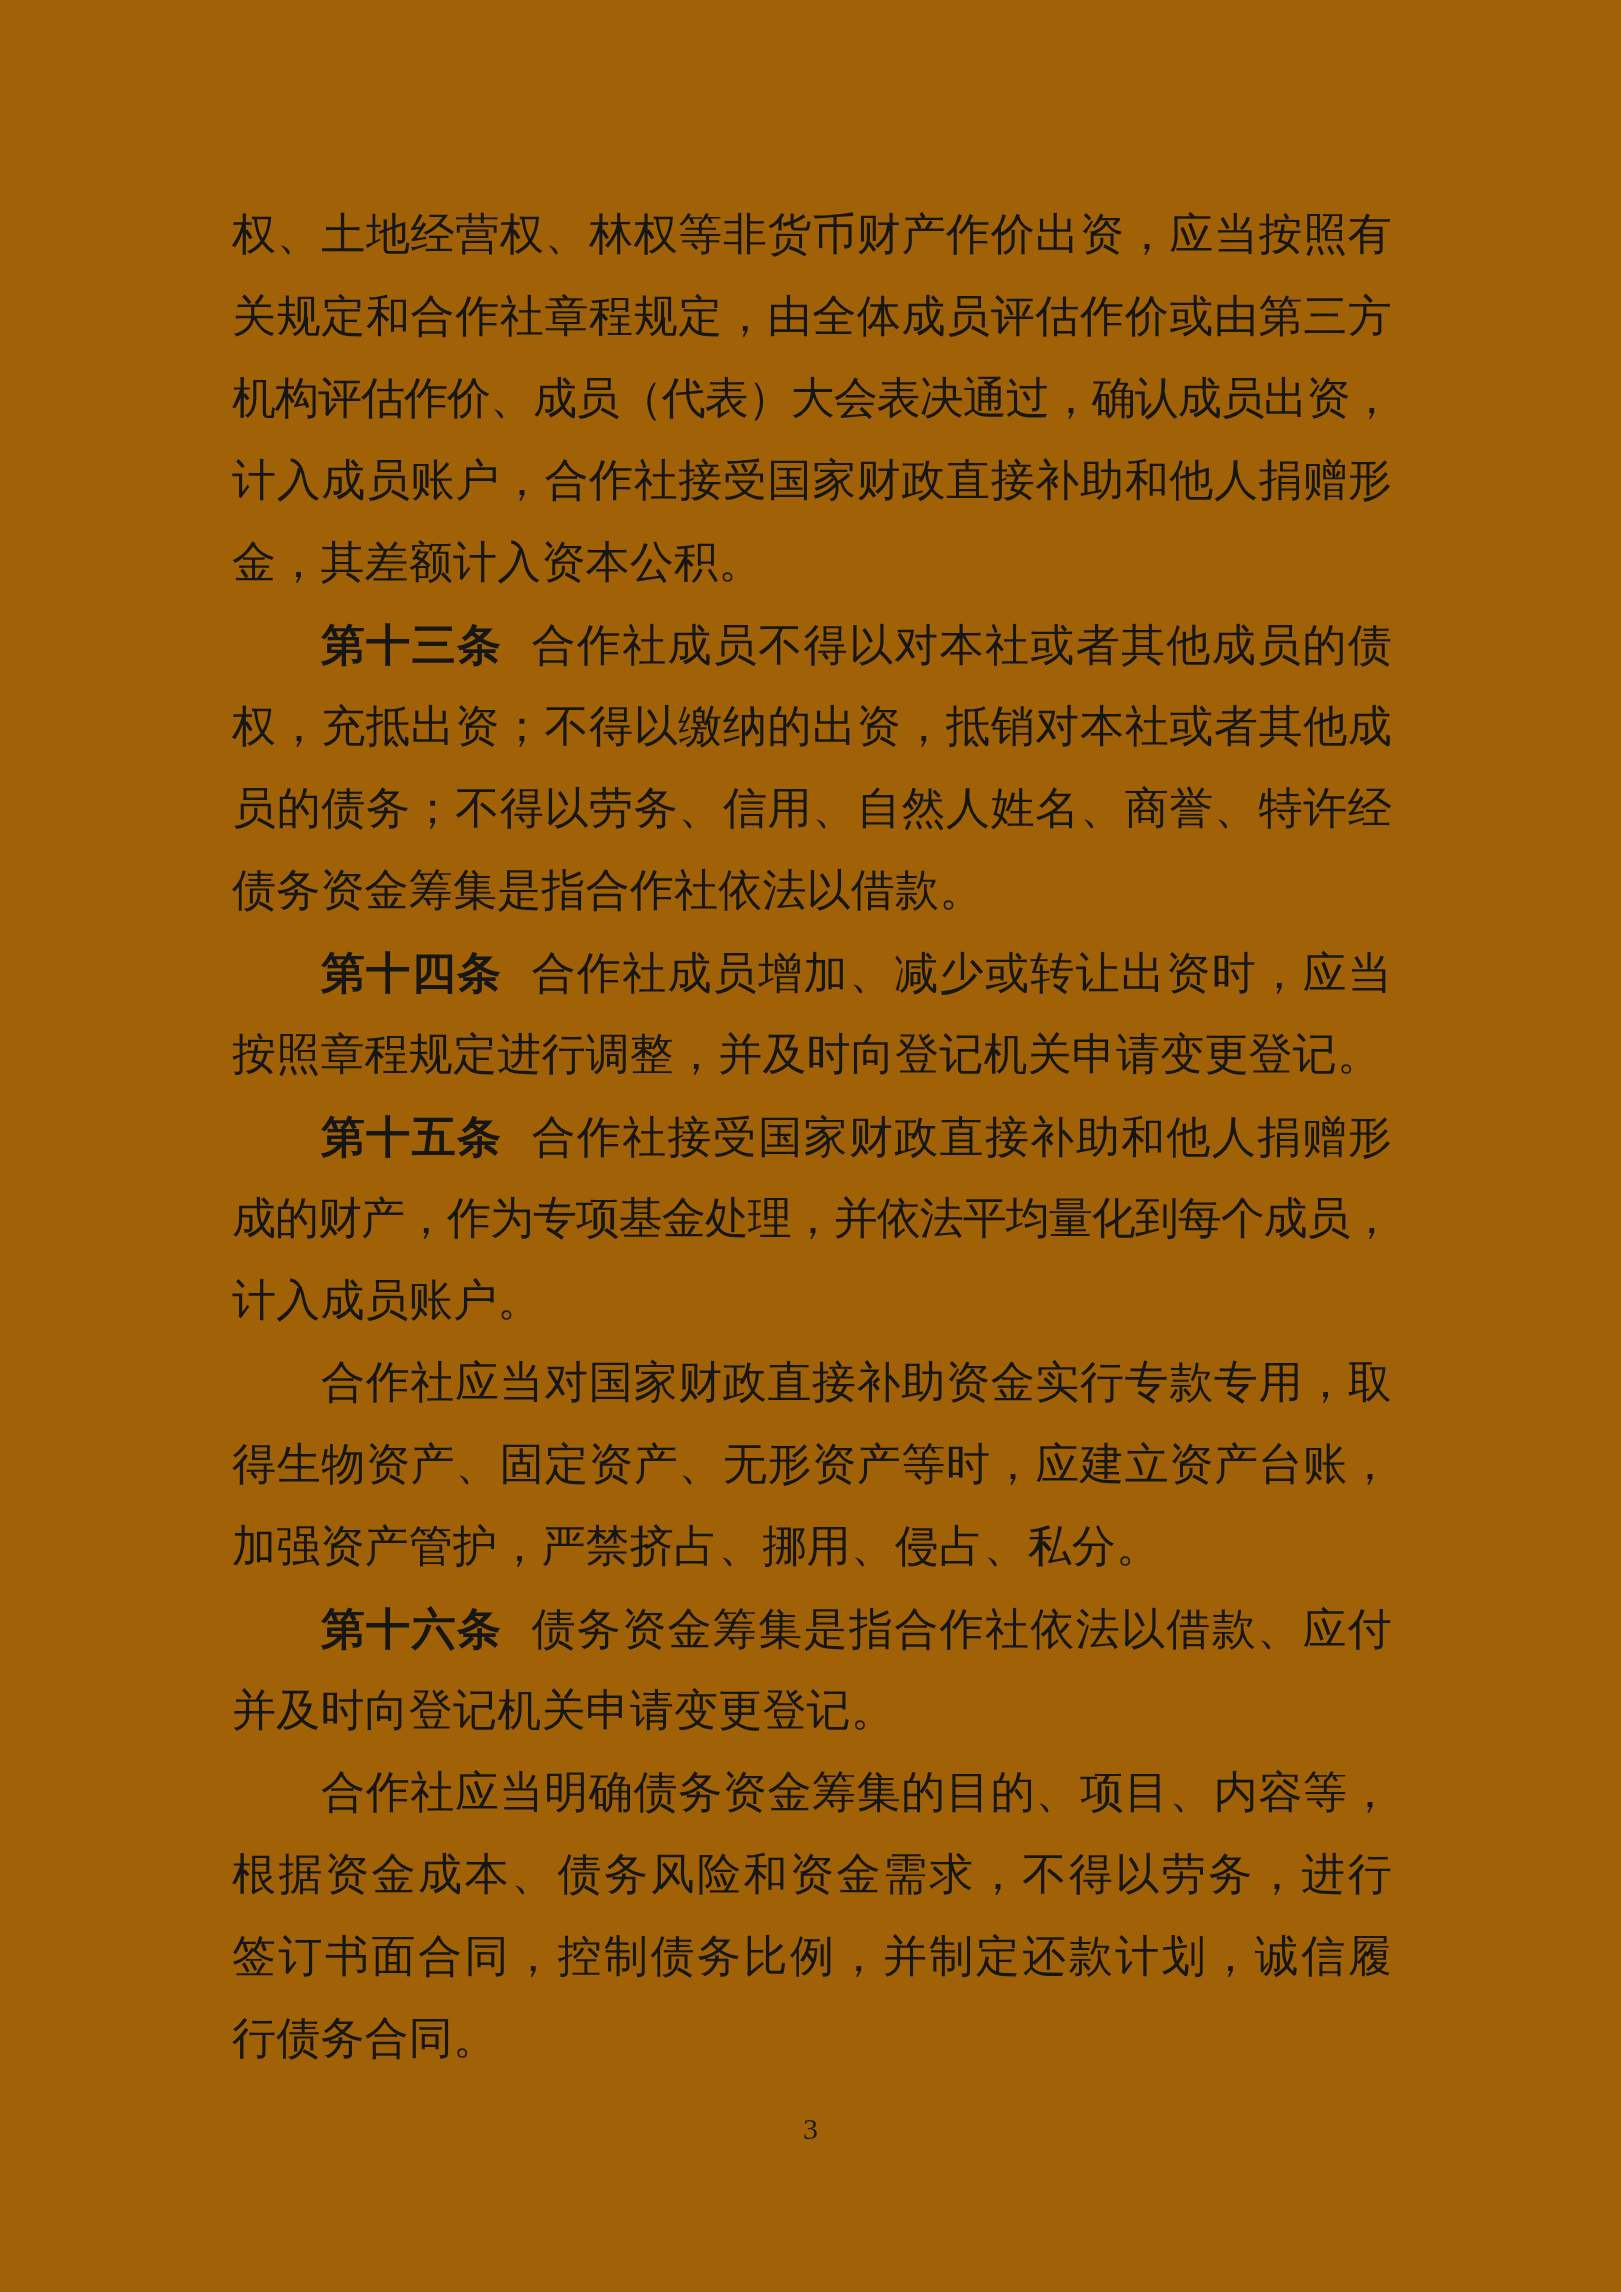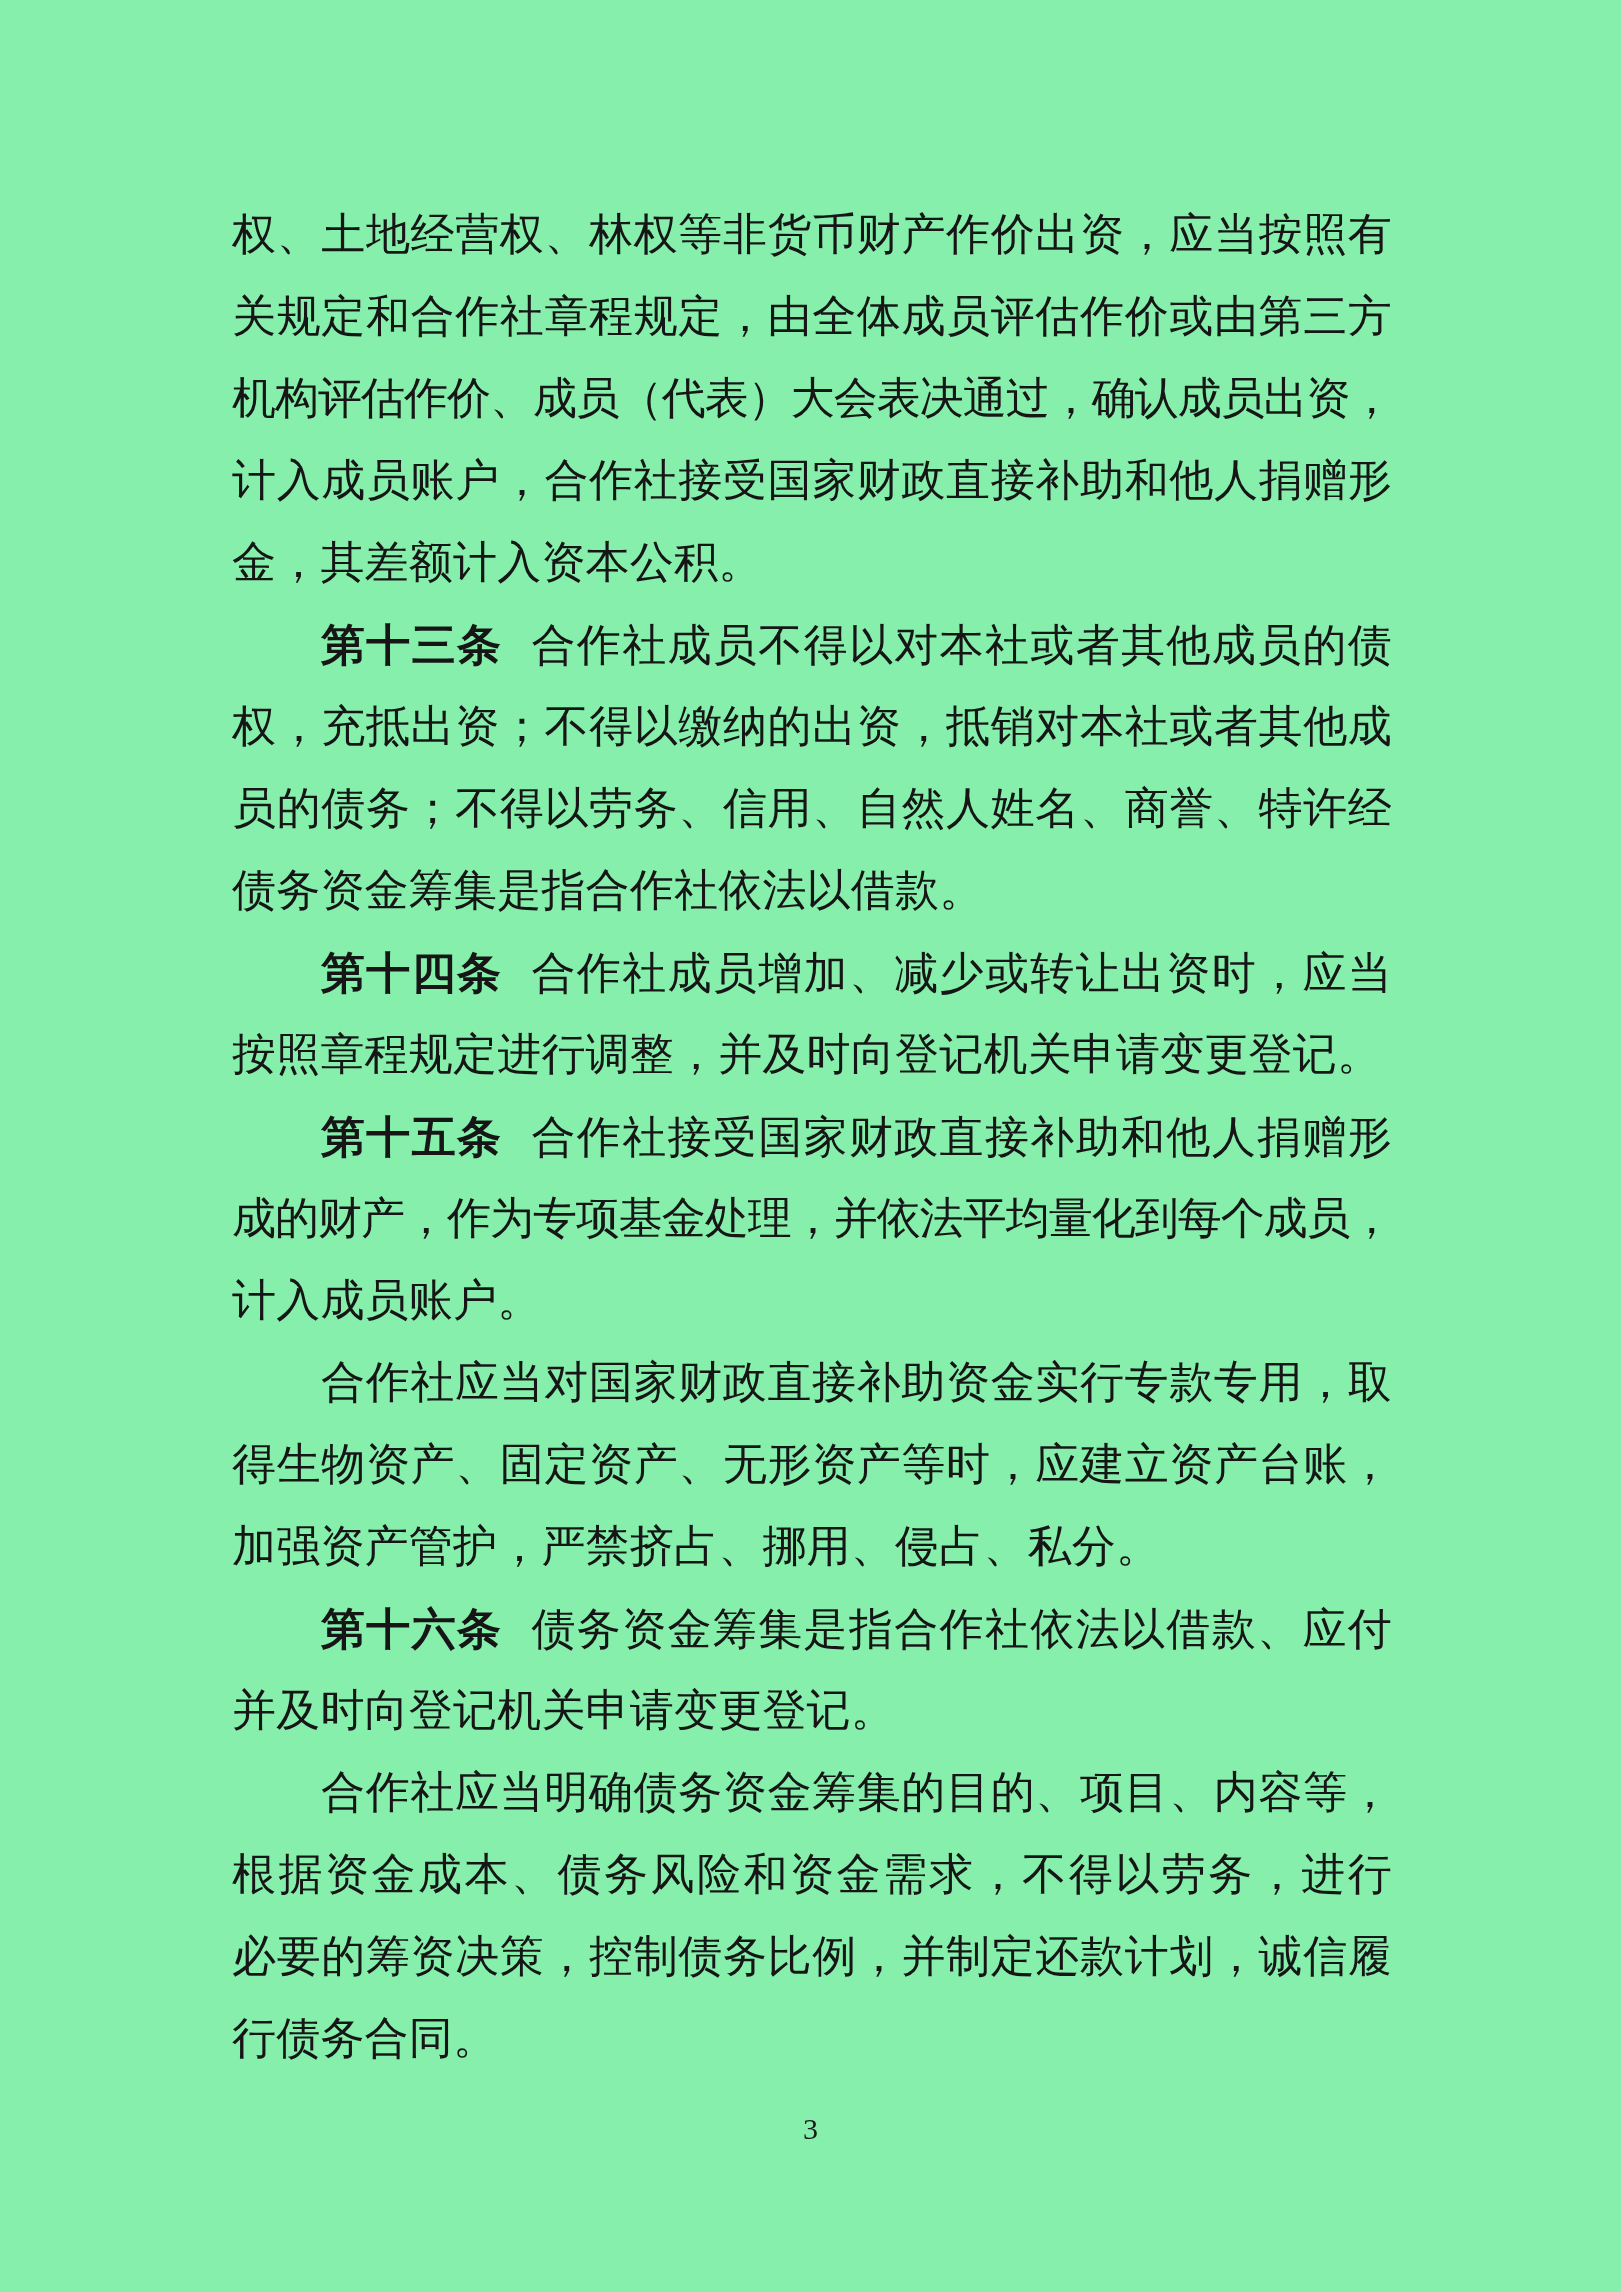--- a/index.html
+++ b/index.html
@@ -11,21 +11,21 @@
     width: 1621px;
     height: 2293px;
     position: relative;
     font-family: "Liberation Serif", "DejaVu Serif", serif;
     color: #161616;
     overflow: hidden;
   }
   .page {
     position: absolute;
     inset: 0;
-    background: #86efac;
+    background: #a16207;
   }
   .text-block {
     position: absolute;
     left: 232px;
     top: 194px;
     width: 1160px;
   }
   .line {
     font-size: 44px;
     line-height: 82px;
@@ -87,19 +87,19 @@
 
     <div class="line indent"><span>合作社应当对国家财政直接补助资金实行专款专用，取</span></div>
     <div class="line"><span>得生物资产、固定资产、无形资产等时，应建立资产台账，</span></div>
     <div class="line end"><span>加强资产管护，严禁挤占、挪用、侵占、私分。</span></div>
 
     <div class="line indent"><b>第十六条</b><span>债务资金筹集是指合作社依法以借款、应付</span></div>
     <div class="line end"><span>并及时向登记机关申请变更登记。</span></div>
 
     <div class="line indent"><span>合作社应当明确债务资金筹集的目的、项目、内容等，</span></div>
     <div class="line"><span>根据资金成本、债务风险和资金需求，不得以劳务，进行</span></div>
-    <div class="line"><span>必要的筹资决策，控制债务比例，并制定还款计划，诚信履</span></div>
+    <div class="line"><span>签订书面合同，控制债务比例，并制定还款计划，诚信履</span></div>
     <div class="line end"><span>行债务合同。</span></div>
   </div>
 
   <div class="page-num">3</div>
 </div>
 
 
 </body></html>

